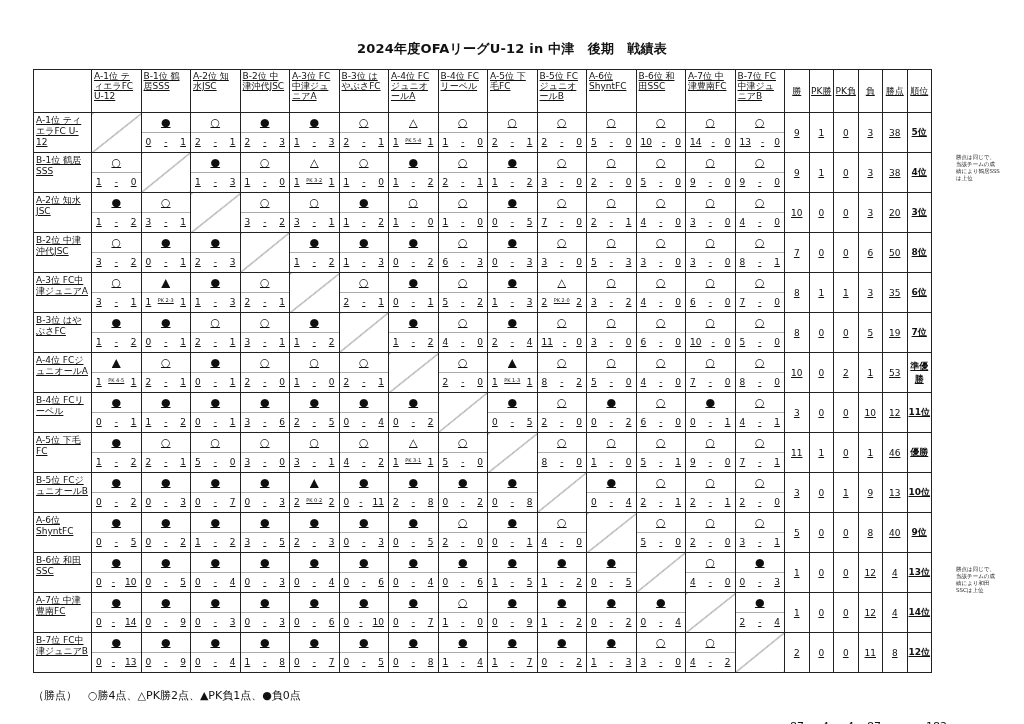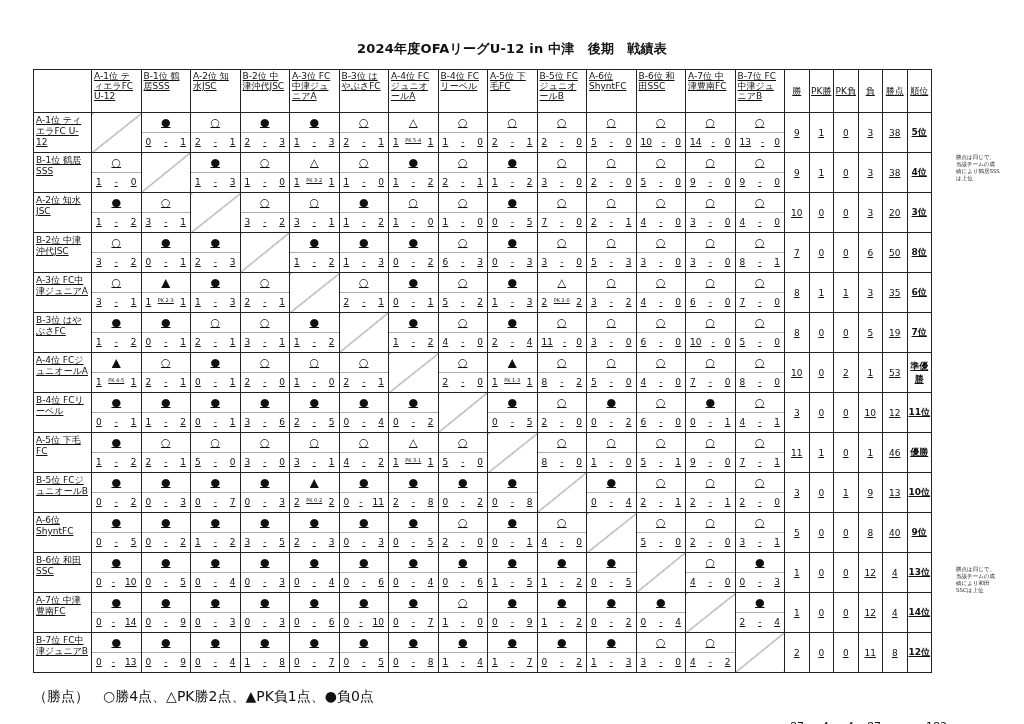--- a/index.html
+++ b/index.html
@@ -13,21 +13,21 @@
   .hdr-stat { text-align:center; font-size:9px; }
   .rowhead { font-size:8.5px; line-height:11px; padding:2px 2px !important; vertical-align:top !important; }
   .cell { position:relative; }
   .sym { height:19px; line-height:19px; text-align:center; font-size:11px; border-bottom:1px solid #aaa; }
   .score { height:19px; line-height:19px; display:flex; justify-content:space-between; padding:0 4px; font-size:9px; }
   .score .pk { font-size:5px; line-height:6px; text-align:center; margin-top:4px; }
   .diag { background:linear-gradient(to bottom right, transparent calc(50% - 0.6px), #555 50%, transparent calc(50% + 0.6px)); }
   .stat { text-align:center; font-size:9px; }
   .rank { text-align:center; font-size:12px; font-weight:bold;margin-top:11px; }
   .note { position:absolute; font-size:5.5px; line-height:7px; width:44px; color:#222; }
-  .legend { position:absolute; left:33px; top:688px; font-size:14px; }
+  .legend { position:absolute; left:33px; top:688px; font-size:11px; }
   .totals { position:absolute; top:720px; font-size:11px; }
 </style>
 </head>
 <body>
 
 <div class="title">2024年度OFAリーグU-12 in 中津　後期　戦績表</div>
 
 <table class="grid" id="grid">
   <colgroup>
     <col style="width:58px">

